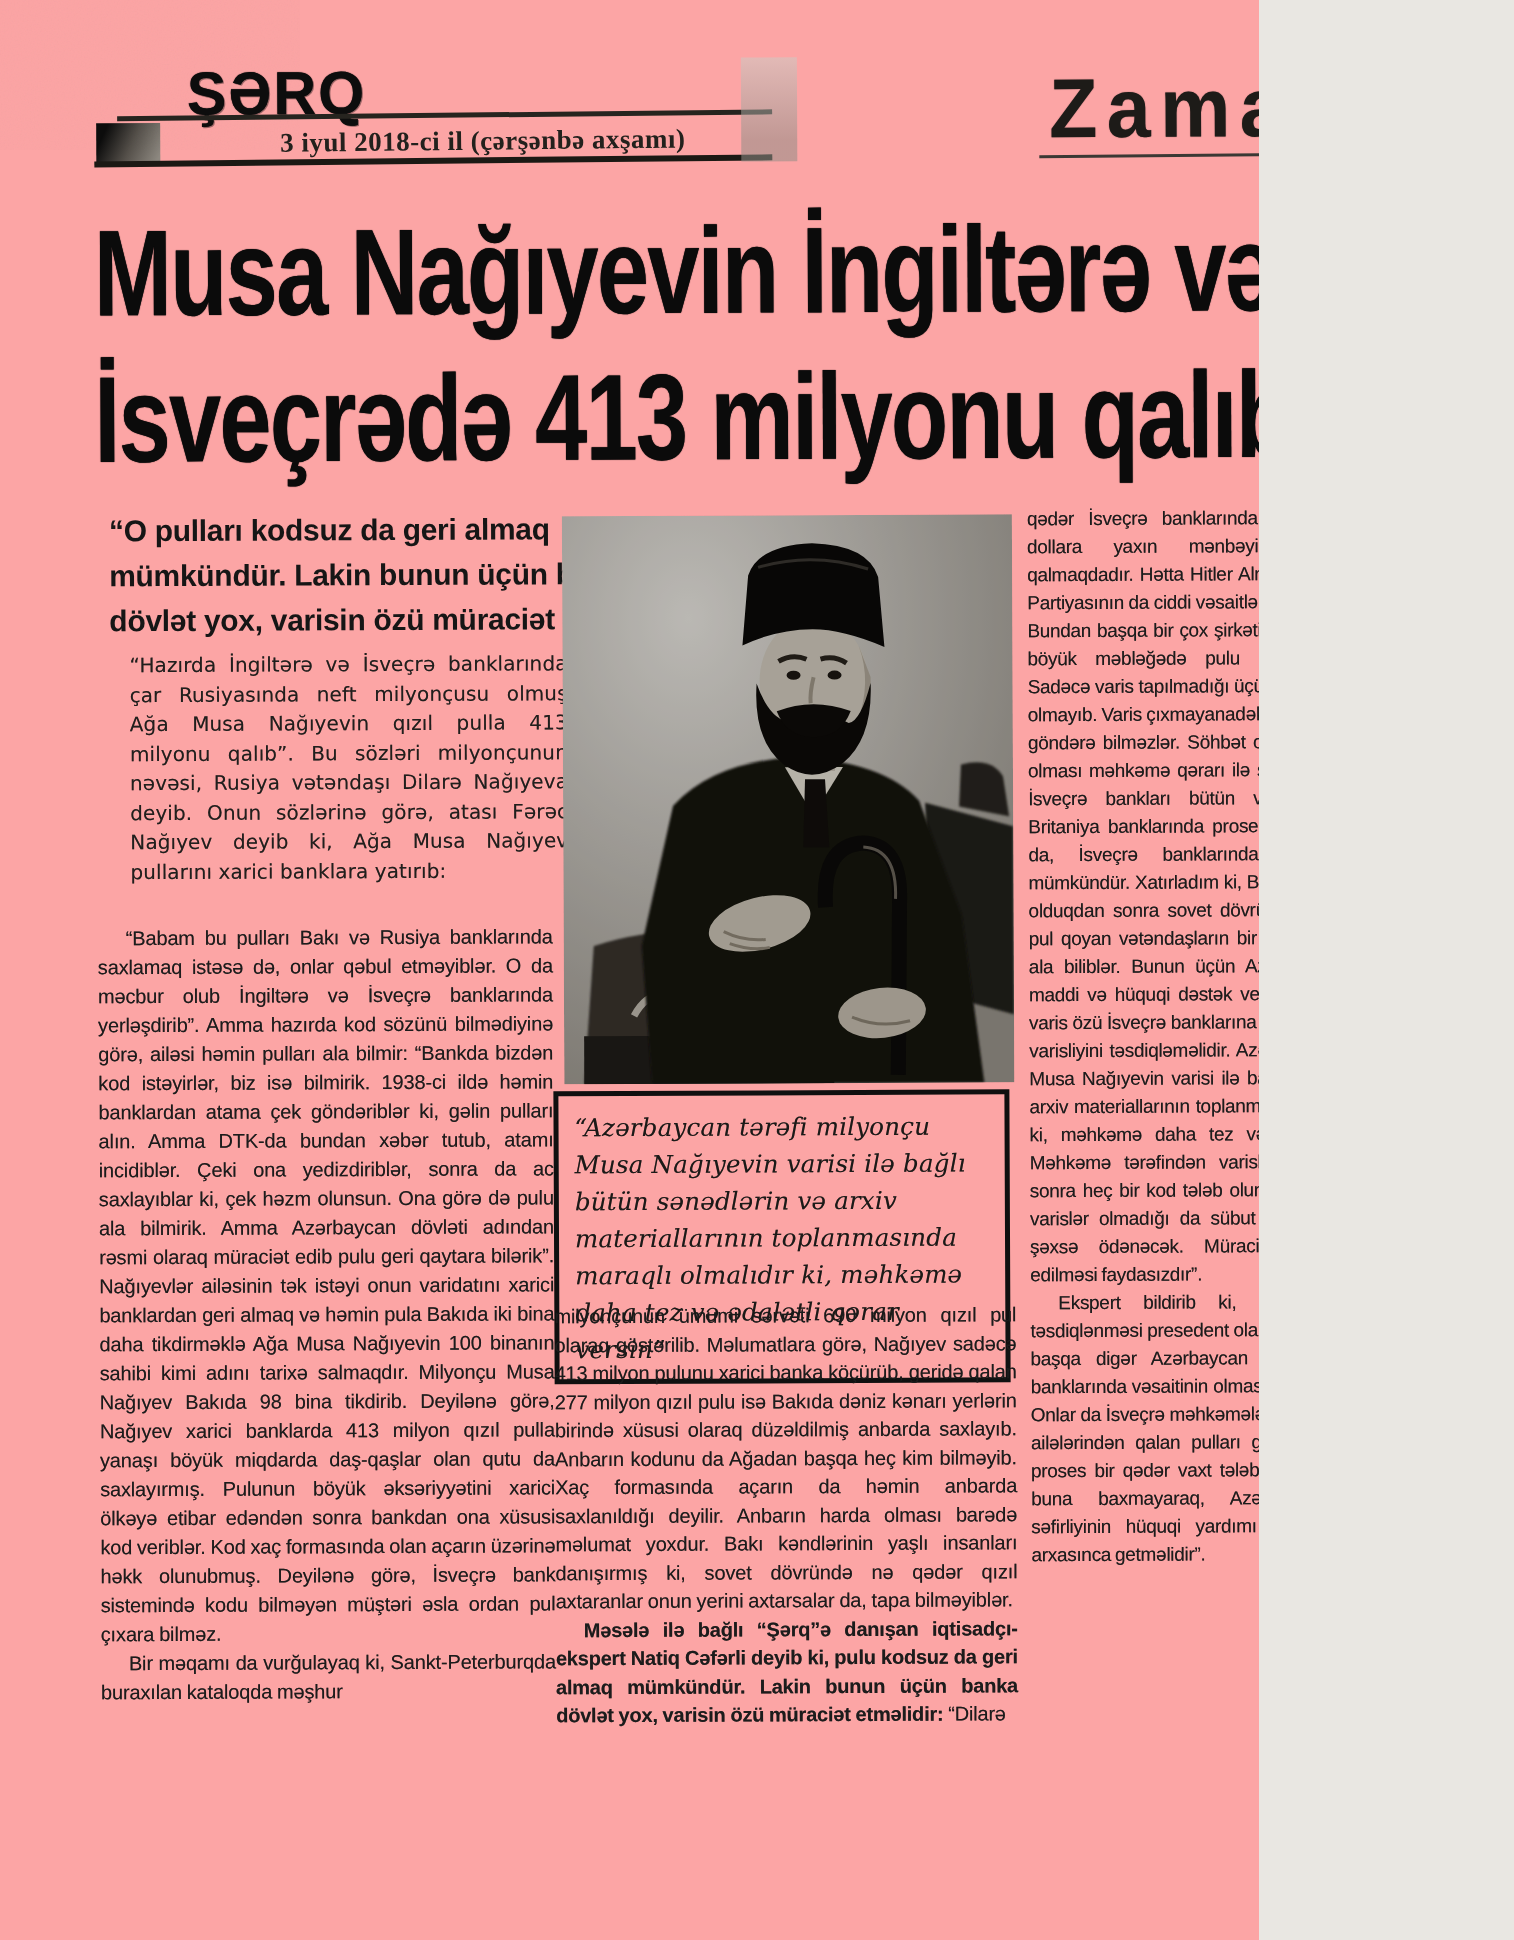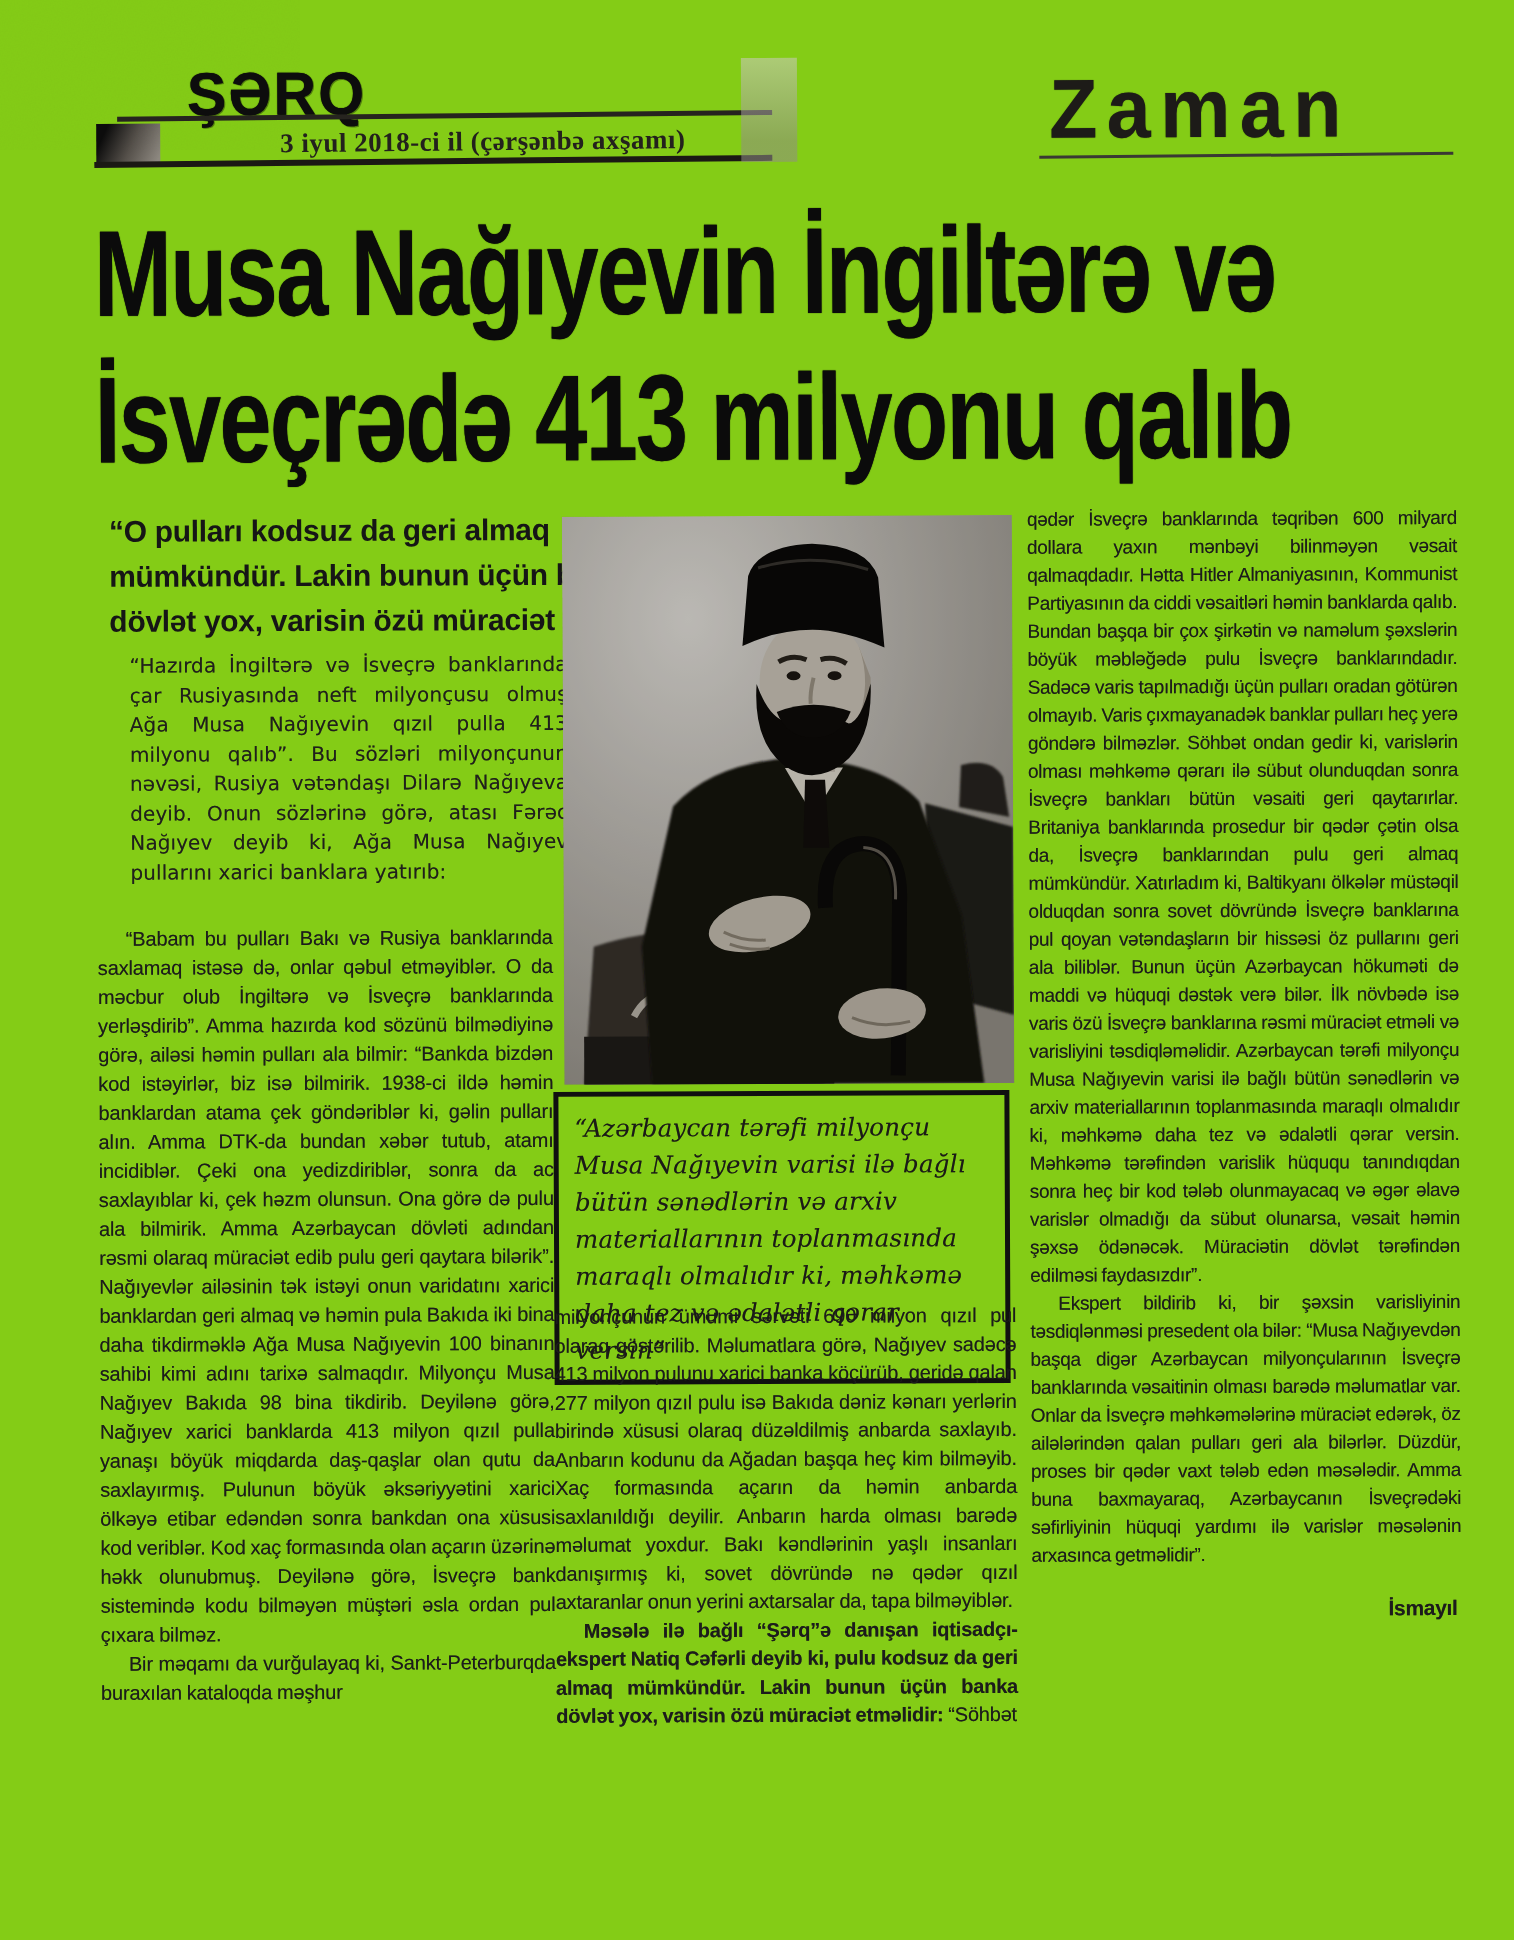--- a/index.html
+++ b/index.html
@@ -1,16 +1,16 @@
 <!DOCTYPE html>
 <html><head>
 <meta charset="utf-8">
 <style>
   html,body{margin:0;padding:0;background:#e9e7e2;}
-  .page{position:relative;width:1514px;height:1940px;background:#84cc16;overflow:hidden;
+  .page{position:relative;width:1259px;height:1940px;background:#fca5a5;overflow:hidden;
         font-family:"Liberation Sans",sans-serif;color:#1a1a1a;}
   .page-inner{position:absolute;inset:0;transform:rotate(-0.25deg);transform-origin:50% 40%;}
   .abs{position:absolute;}
 
   
   .serq-logo{left:190px;top:56px;font-size:58px;font-weight:900;letter-spacing:2px;color:#0d0d0d;
              transform:scale(1.02,1.05);transform-origin:0 0;text-shadow:0 0 1px #000,1px 1px 0 rgba(0,0,0,.35);}
   .rule-top{left:120px;top:112px;width:655px;height:5px;background:#26241f;transform:rotate(-0.35deg);}
   .rule-bottom{left:97px;top:157px;width:678px;height:6px;background:#1b1914;transform:rotate(-0.35deg);}
   .date-square{left:99px;top:121px;width:64px;height:40px;background:linear-gradient(115deg,#0c0c0c 15%,#55504a 55%,#8d8880 95%);}
@@ -148,21 +148,21 @@
         <path d="M288,502 q28,12 58,4" stroke="#8e8575" stroke-width="3" fill="none"></path>
 
         <rect x="0" y="0" width="450" height="568" filter="url(#grain)" opacity="0.22"></rect>
       </svg>
     </div>
 
     <div class="abs pullquote">“Azərbaycan tərəfi milyonçu Musa Nağıyevin varisi ilə bağlı bütün sənədlərin və arxiv materiallarının toplanmasında maraqlı olmalıdır ki, məhkəmə daha tez və ədalətli qərar versin”</div>
 
     <div class="abs body-col col-mid">
       <div>milyonçunun ümumi sərvəti 690 milyon qızıl pul olaraq göstərilib. Məlumatlara görə, Nağıyev sadəcə 413 milyon pulunu xarici banka köçürüb, geridə qalan 277 milyon qızıl pulu isə Bakıda dəniz kənarı yerlərin birində xüsusi olaraq düzəldilmiş anbarda saxlayıb. Anbarın kodunu da Ağadan başqa heç kim bilməyib. Xaç formasında açarın da həmin anbarda saxlanıldığı deyilir. Anbarın harda olması barədə məlumat yoxdur. Bakı kəndlərinin yaşlı insanları danışırmış ki, sovet dövründə nə qədər qızıl axtaranlar onun yerini axtarsalar da, tapa bilməyiblər.</div>
-      <div class="indent bold-para"><span>Məsələ ilə bağlı “Şərq”ə danışan iqtisadçı-ekspert Natiq Cəfərli deyib ki, pulu kodsuz da geri almaq mümkündür. Lakin bunun üçün banka dövlət yox, varisin özü müraciət etməlidir:</span><span class="tail"> “Söhbət</span></div>
+      <div class="indent bold-para"><span>Məsələ ilə bağlı “Şərq”ə danışan iqtisadçı-ekspert Natiq Cəfərli deyib ki, pulu kodsuz da geri almaq mümkündür. Lakin bunun üçün banka dövlət yox, varisin özü müraciət etməlidir:</span><span class="tail"> “Dilarə</span></div>
     </div>
 
     <div class="abs body-col col-right">
       <div>qədər İsveçrə banklarında təqribən 600 milyard dollara yaxın mənbəyi bilinməyən vəsait qalmaqdadır. Hətta Hitler Almaniyasının, Kommunist Partiyasının da ciddi vəsaitləri həmin banklarda qalıb. Bundan başqa bir çox şirkətin və naməlum şəxslərin böyük məbləğədə pulu İsveçrə banklarındadır. Sadəcə varis tapılmadığı üçün pulları oradan götürən olmayıb. Varis çıxmayanadək banklar pulları heç yerə göndərə bilməzlər. Söhbət ondan gedir ki, varislərin olması məhkəmə qərarı ilə sübut olunduqdan sonra İsveçrə bankları bütün vəsaiti geri qaytarırlar. Britaniya banklarında prosedur bir qədər çətin olsa da, İsveçrə banklarından pulu geri almaq mümkündür. Xatırladım ki, Baltikyanı ölkələr müstəqil olduqdan sonra sovet dövründə İsveçrə banklarına pul qoyan vətəndaşların bir hissəsi öz pullarını geri ala biliblər. Bunun üçün Azərbaycan hökuməti də maddi və hüquqi dəstək verə bilər. İlk növbədə isə varis özü İsveçrə banklarına rəsmi müraciət etməli və varisliyini təsdiqləməlidir. Azərbaycan tərəfi milyonçu Musa Nağıyevin varisi ilə bağlı bütün sənədlərin və arxiv materiallarının toplanmasında maraqlı olmalıdır ki, məhkəmə daha tez və ədalətli qərar versin. Məhkəmə tərəfindən varislik hüququ tanındıqdan sonra heç bir kod tələb olunmayacaq və əgər əlavə varislər olmadığı da sübut olunarsa, vəsait həmin şəxsə ödənəcək. Müraciətin dövlət tərəfindən edilməsi faydasızdır”.</div>
       <div class="indent">Ekspert bildirib ki, bir şəxsin varisliyinin təsdiqlənməsi presedent ola bilər: “Musa Nağıyevdən başqa digər Azərbaycan milyonçularının İsveçrə banklarında vəsaitinin olması barədə məlumatlar var. Onlar da İsveçrə məhkəmələrinə müraciət edərək, öz ailələrindən qalan pulları geri ala bilərlər. Düzdür, proses bir qədər vaxt tələb edən məsələdir. Amma buna baxmayaraq, Azərbaycanın İsveçrədəki səfirliyinin hüquqi yardımı ilə varislər məsələnin arxasınca getməlidir”.</div>
       <div class="byline">İsmayıl</div>
     </div>
 
   </div>
 

